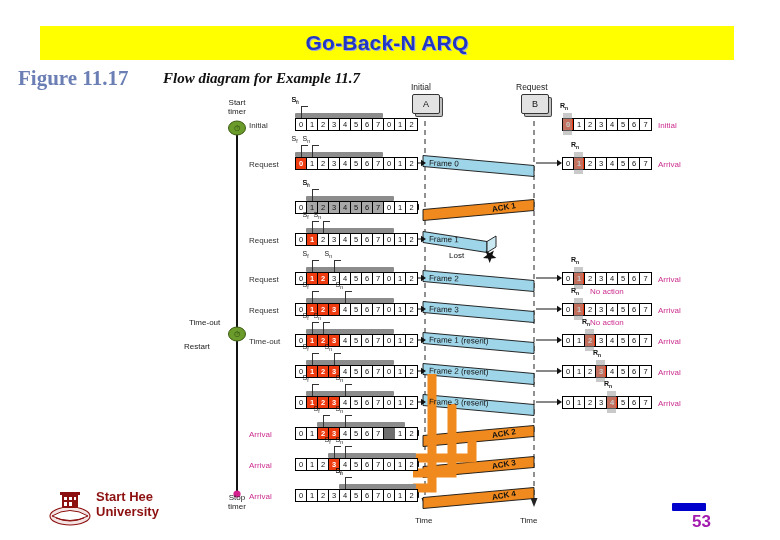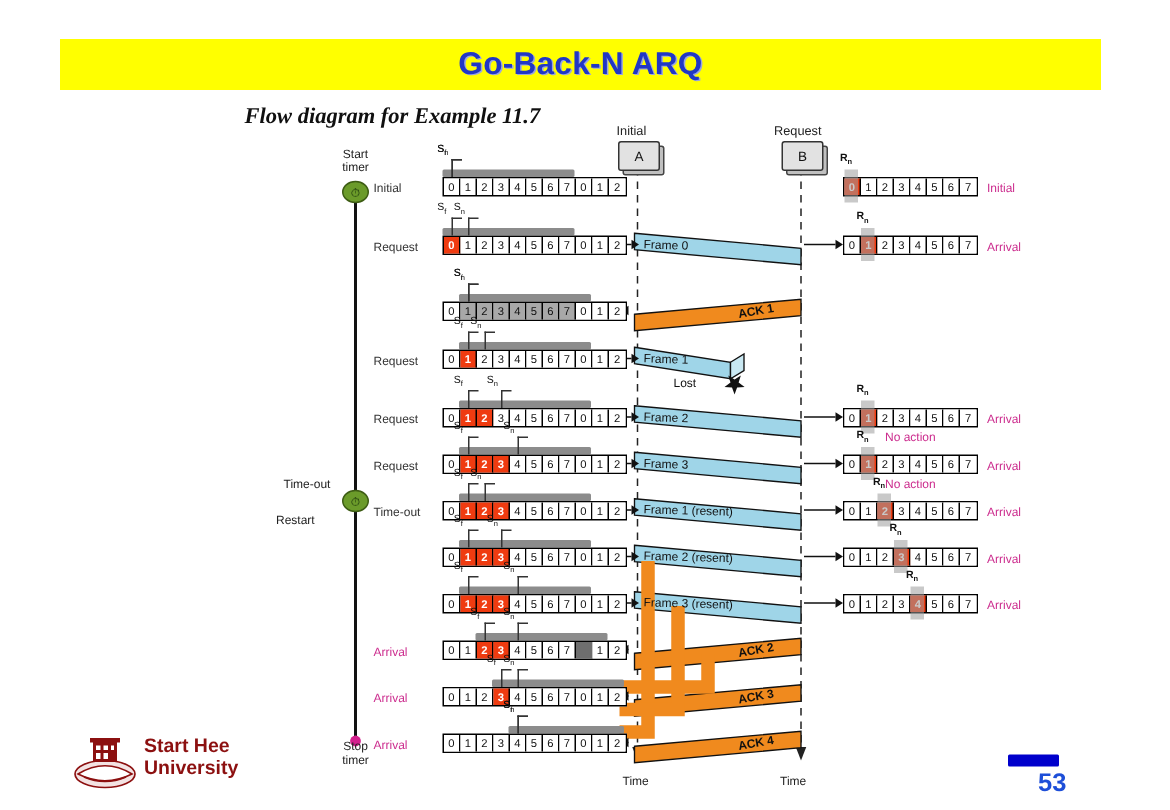--- a/index.html
+++ b/index.html
@@ -37,21 +37,21 @@
   
   #footer-logo{position:absolute;left:48px;top:488px;width:44px;height:40px;}
   #footer-univ{
     position:absolute;left:96px;top:489px;
     font-weight:bold;font-size:13px;line-height:15px;color:#8c1010;
     white-space:pre-line;
   }
   #page-bar{position:absolute;left:672px;top:503px;width:34px;height:8px;background:#0000cc;border-radius:1px;}
   #page-num{
     position:absolute;left:692px;top:512px;
-    font-weight:bold;font-size:17px;color:#1d4ed8;
+    font-weight:bold;font-size:17px;color:#a21caf;
   }
 
   
   #diagram{position:absolute;left:0;top:84px;width:780px;height:450px;}
   #diagram svg{position:absolute;left:0;top:0;}
 
   .dtxt{position:absolute;font-family:"Liberation Sans", sans-serif;font-size:8px;color:#222;white-space:nowrap;}
   .pink{color:#cc2d8e;}
 
   
@@ -91,20 +91,21 @@
   .alabel{position:absolute;font-size:8px;color:#111;font-weight:bold;white-space:nowrap;}
 </style>
 </head>
 <body>
 
 <div class="slide">
 
   <div id="title-band"></div>
   <div id="title-text">Go-Back-N ARQ</div>
 
+  <div id="fig-label">Figure 11.17</div>
   <div id="fig-caption">Flow diagram for Example 11.7</div>
 
   <div id="diagram">
 
     <svg id="dsvg" width="780" height="450">
         <line x1="425" y1="28" x2="425" y2="420" stroke="#222" stroke-width="1" stroke-dasharray="5,4"></line>
         <line x1="534" y1="28" x2="534" y2="420" stroke="#222" stroke-width="1" stroke-dasharray="5,4"></line>
         <path d="M421.5,414 L428.5,414 L425,423 z" fill="#222"></path>
         <path d="M530.5,414 L537.5,414 L534,423 z" fill="#222"></path>
         <line x1="237" y1="44" x2="237" y2="410" stroke="#111" stroke-width="2"></line>

